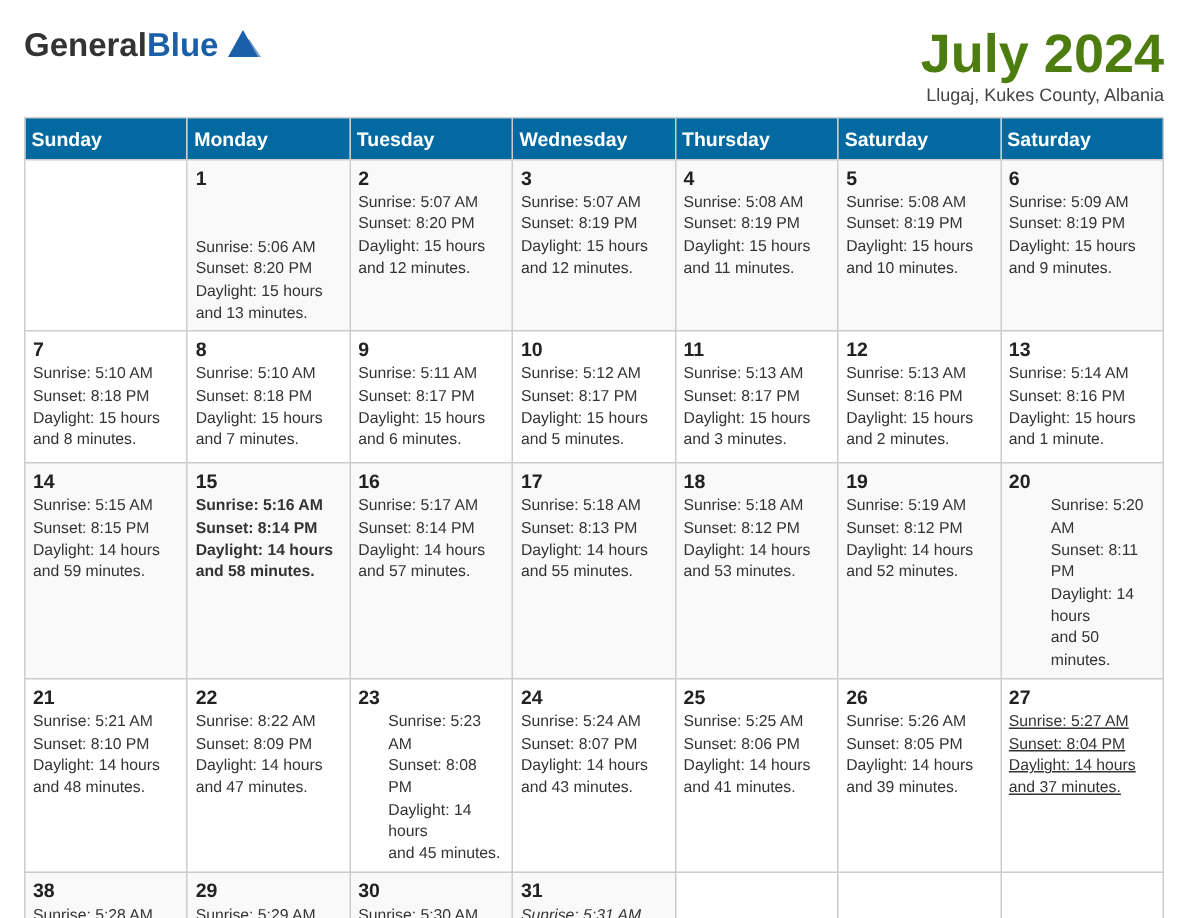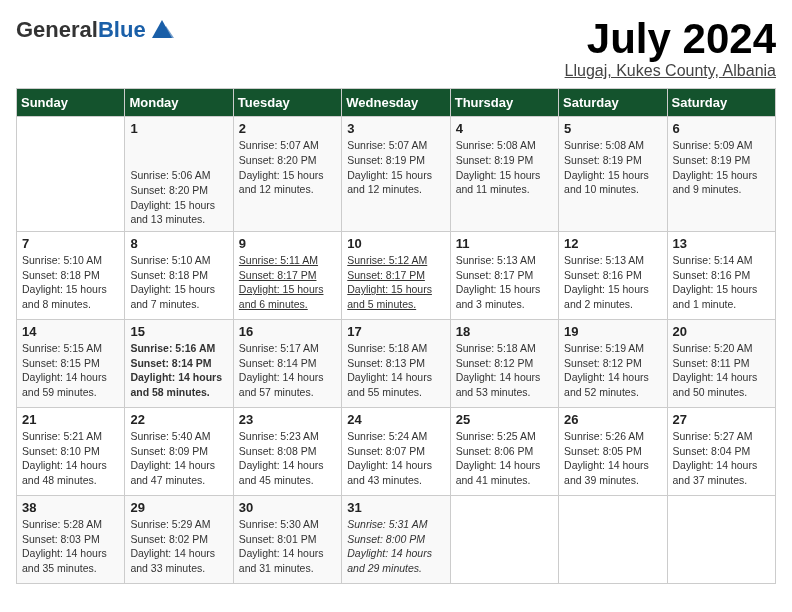--- a/index.html
+++ b/index.html
@@ -29,37 +29,36 @@
     .logo-blue { color: #1a5fa8; }
     .logo-icon {
       width: 28px;
       height: 28px;
       margin-left: 2px;
     }
     .title-area {
       text-align: right;
     }
     .month-title {
-      font-size: 42px;
+      font-size: 36px;
       font-weight: bold;
-      color: #000000;
+      color: #4d7c0f;
       line-height: 1.1;
     }
     .location-title {
-      font-size: 16px;
+      font-size: 12px;
       color: #444;
-      text-decoration: underline;
     }
     table {
       width: 100%;
       border-collapse: collapse;
       font-size: 11px;
     }
     thead tr th {
-      background-color: #14532d;
+      background-color: #0369a1;
       color: #fff;
       padding: 6px 4px;
       text-align: left;
       font-size: 13px;
       font-weight: bold;
       border: 1px solid #ccc;
     }
     tbody tr td {
       border: 1px solid #ccc;
       vertical-align: top;
@@ -178,28 +177,28 @@
         </td>
         <td>
           <div class="day-number">8</div>
           <div class="day-info" style="white-space: pre-line;">Sunrise: 5:10 AM
 Sunset: 8:18 PM
 Daylight: 15 hours
 and 7 minutes.</div>
         </td>
         <td>
           <div class="day-number">9</div>
-          <div class="day-info" style="white-space: pre-line; text-decoration: underline;">Sunrise: 5:11 AM
+          <div class="day-info" style="white-space: pre-line;">Sunrise: 5:11 AM
 Sunset: 8:17 PM
 Daylight: 15 hours
 and 6 minutes.</div>
         </td>
         <td>
           <div class="day-number">10</div>
-          <div class="day-info" style="white-space: pre-line; text-decoration: underline;">Sunrise: 5:12 AM
+          <div class="day-info" style="white-space: pre-line;">Sunrise: 5:12 AM
 Sunset: 8:17 PM
 Daylight: 15 hours
 and 5 minutes.</div>
         </td>
         <td>
           <div class="day-number">11</div>
           <div class="day-info" style="white-space: pre-line;">Sunrise: 5:13 AM
 Sunset: 8:17 PM
 Daylight: 15 hours
 and 3 minutes.</div>
@@ -257,44 +256,44 @@
         </td>
         <td>
           <div class="day-number">19</div>
           <div class="day-info" style="white-space: pre-line;">Sunrise: 5:19 AM
 Sunset: 8:12 PM
 Daylight: 14 hours
 and 52 minutes.</div>
         </td>
         <td>
           <div class="day-number">20</div>
-          <div class="day-info" style="white-space: pre-line;">Sunrise: 5:20 AM
+          <div class="day-info" style="white-space: pre-line; margin-left: 28px;">Sunrise: 5:20 AM
 Sunset: 8:11 PM
 Daylight: 14 hours
 and 50 minutes.</div>
         </td>
       </tr>
       <tr>
         <td>
           <div class="day-number">21</div>
           <div class="day-info" style="white-space: pre-line;">Sunrise: 5:21 AM
 Sunset: 8:10 PM
 Daylight: 14 hours
 and 48 minutes.</div>
         </td>
         <td>
           <div class="day-number">22</div>
-          <div class="day-info" style="white-space: pre-line;">Sunrise: 5:40 AM
+          <div class="day-info" style="white-space: pre-line;">Sunrise: 8:22 AM
 Sunset: 8:09 PM
 Daylight: 14 hours
 and 47 minutes.</div>
         </td>
         <td>
           <div class="day-number">23</div>
-          <div class="day-info" style="white-space: pre-line;">Sunrise: 5:23 AM
+          <div class="day-info" style="white-space: pre-line; margin-left: 20px;">Sunrise: 5:23 AM
 Sunset: 8:08 PM
 Daylight: 14 hours
 and 45 minutes.</div>
         </td>
         <td>
           <div class="day-number">24</div>
           <div class="day-info" style="white-space: pre-line;">Sunrise: 5:24 AM
 Sunset: 8:07 PM
 Daylight: 14 hours
 and 43 minutes.</div>
@@ -308,21 +307,21 @@
         </td>
         <td>
           <div class="day-number">26</div>
           <div class="day-info" style="white-space: pre-line;">Sunrise: 5:26 AM
 Sunset: 8:05 PM
 Daylight: 14 hours
 and 39 minutes.</div>
         </td>
         <td>
           <div class="day-number">27</div>
-          <div class="day-info" style="white-space: pre-line;">Sunrise: 5:27 AM
+          <div class="day-info" style="white-space: pre-line; text-decoration: underline;">Sunrise: 5:27 AM
 Sunset: 8:04 PM
 Daylight: 14 hours
 and 37 minutes.</div>
         </td>
       </tr>
       <tr>
         <td>
           <div class="day-number">38</div>
           <div class="day-info" style="white-space: pre-line;">Sunrise: 5:28 AM
 Sunset: 8:03 PM

